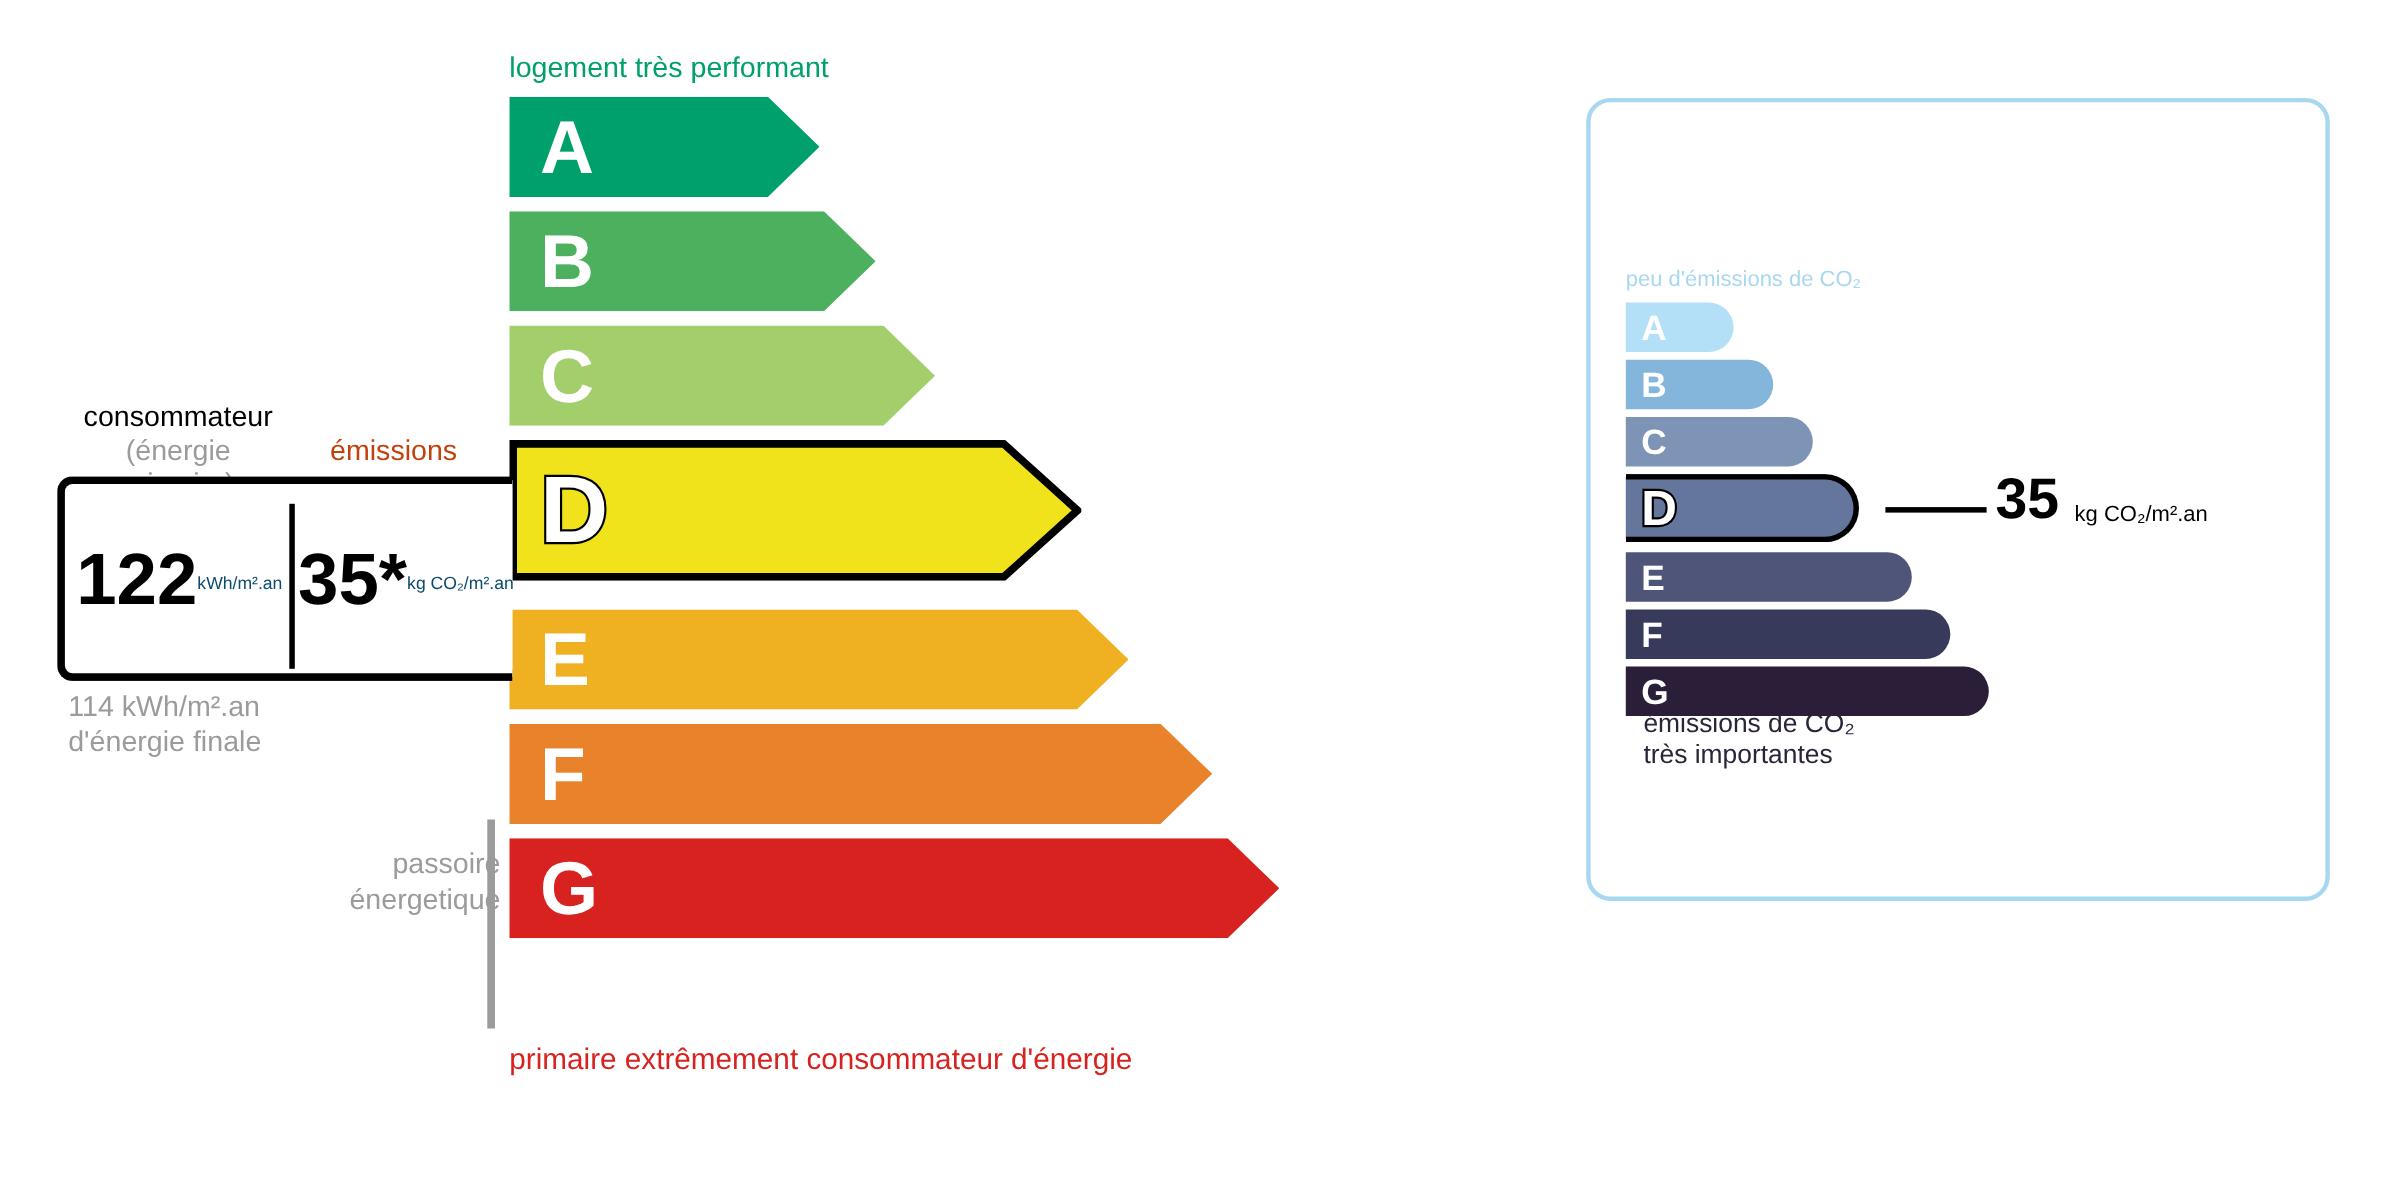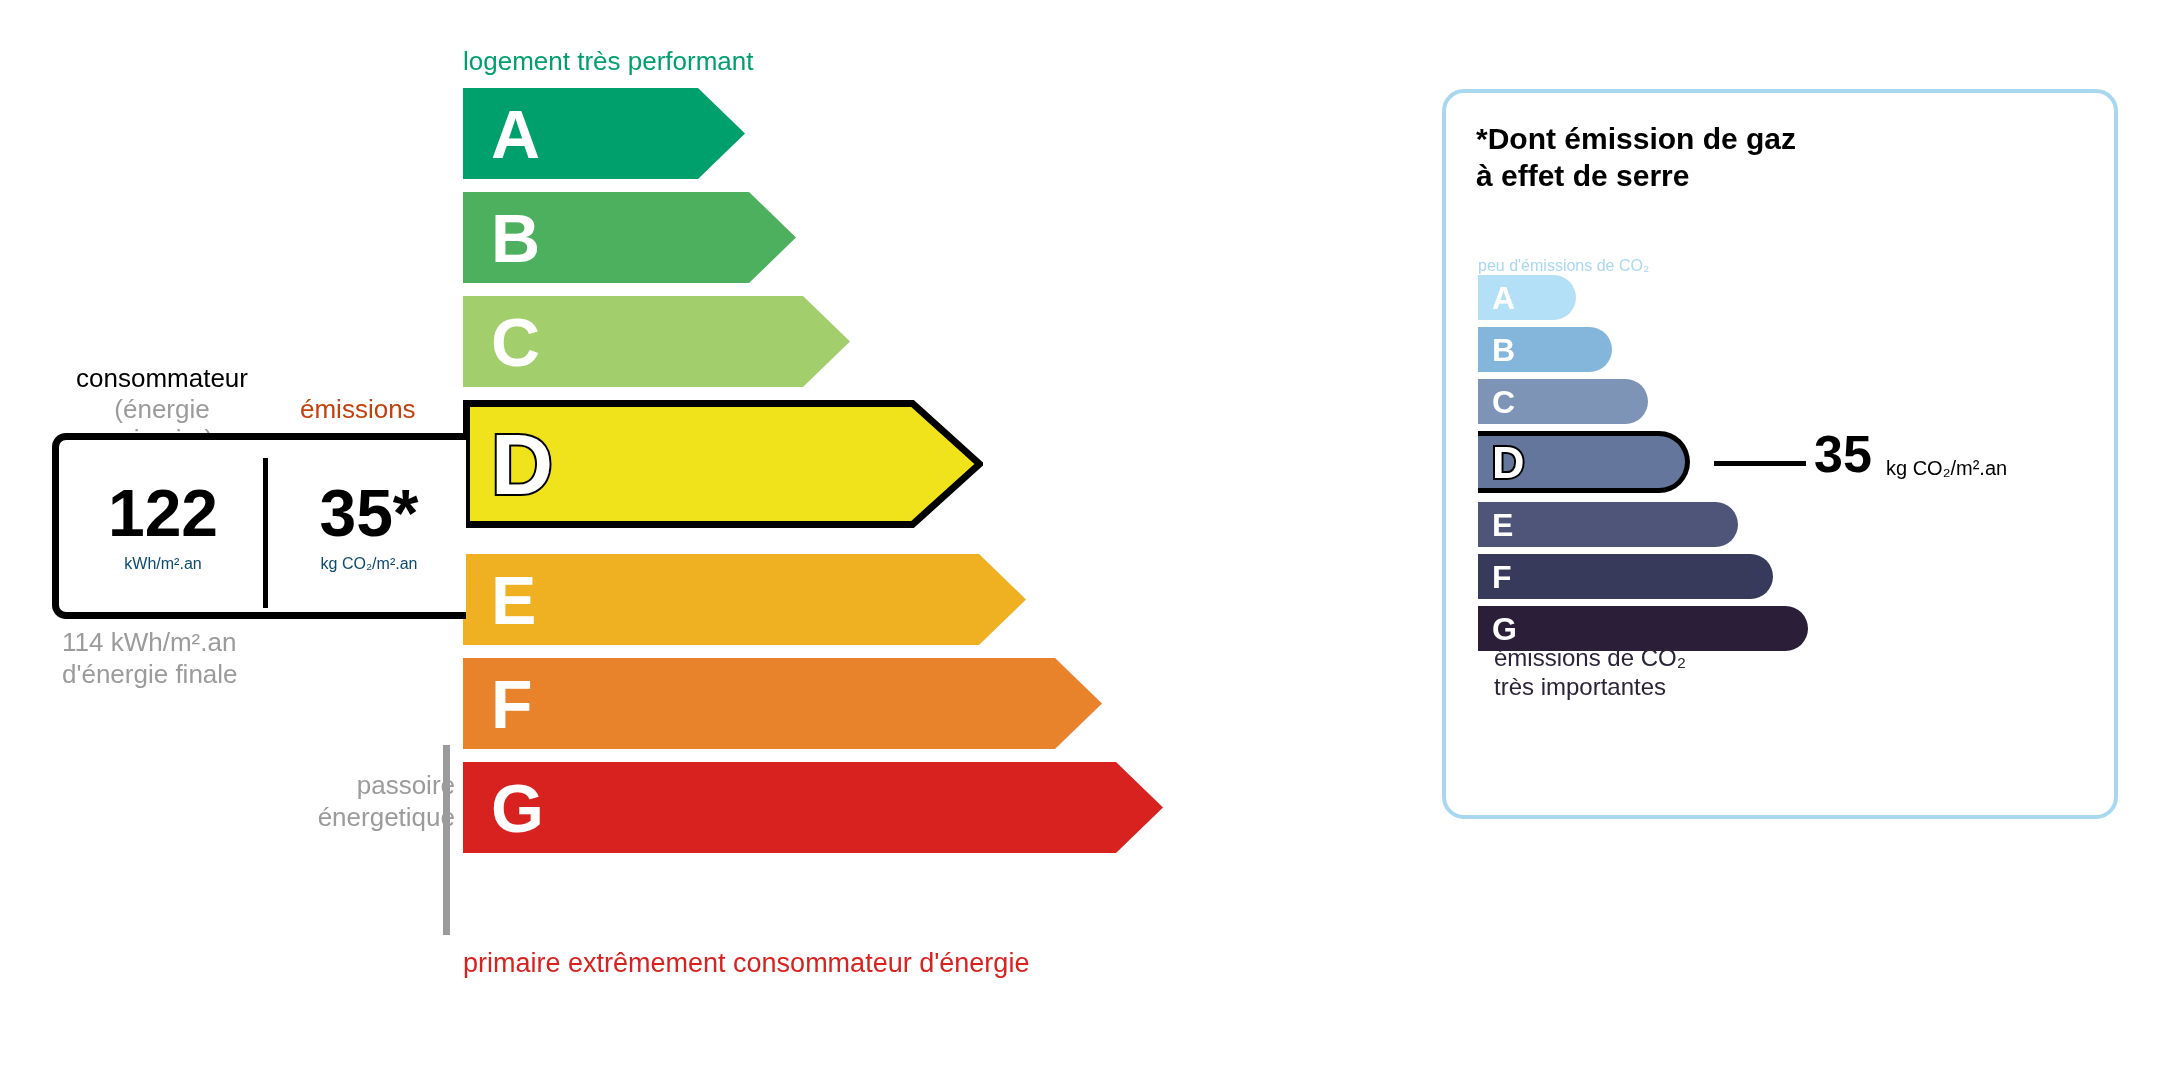--- a/index.html
+++ b/index.html
@@ -85,21 +85,21 @@
     border-radius: 14px 0 0 14px;
     background: #ffffff;
     box-sizing: border-box;
     z-index: 5;
   }
   #value-box .cell {
     position: absolute;
     top: 0;
     height: 100%;
     display: flex;
-    flex-direction: column;
+    flex-direction: row;
     align-items: center;
     justify-content: center;
   }
   #cell-conso { left: 6px; width: 196px; }
   #cell-emis  { left: 212px; width: 196px; }
   .cell-value {
     font-size: 66px;
     font-weight: bold;
     line-height: 1;
     color: #000000;
@@ -184,22 +184,22 @@
     left: 30px;
     top: 28px;
     font-size: 30px;
     font-weight: bold;
     color: #000000;
     line-height: 1.22;
   }
   #co2-top-caption {
     position: absolute;
     left: 32px;
-    top: 164px;
-    font-size: 16px;
+    top: 150px;
+    font-size: 20px;
     color: #A8D8F0;
     white-space: nowrap;
   }
   #co2-stack {
     position: absolute;
     left: 32px;
     top: 182px;
     width: 620px;
   }
   .co2-row {
@@ -350,24 +350,20 @@
   </div>
 
   <div id="passoire">
     <div>passoire</div>
     <div>énergetique</div>
   </div>
   <div id="passoire-bar"></div>
 </div>
 
 <div id="co2-panel">
-  <div id="co2-title">
-    <div>*Dont émission de gaz</div>
-    <div>à effet de serre</div>
-  </div>
 
   <div id="co2-top-caption">peu d'émissions de CO₂</div>
 
   <div id="co2-stack">
       <div class="co2-row">
         <div class="co2-bar" style="width: 98px; background: rgb(179, 224, 247);"></div>
         <div class="co2-letter">A</div>
       </div>
       <div class="co2-row">
         <div class="co2-bar" style="width: 134px; background: rgb(132, 182, 220);"></div>

